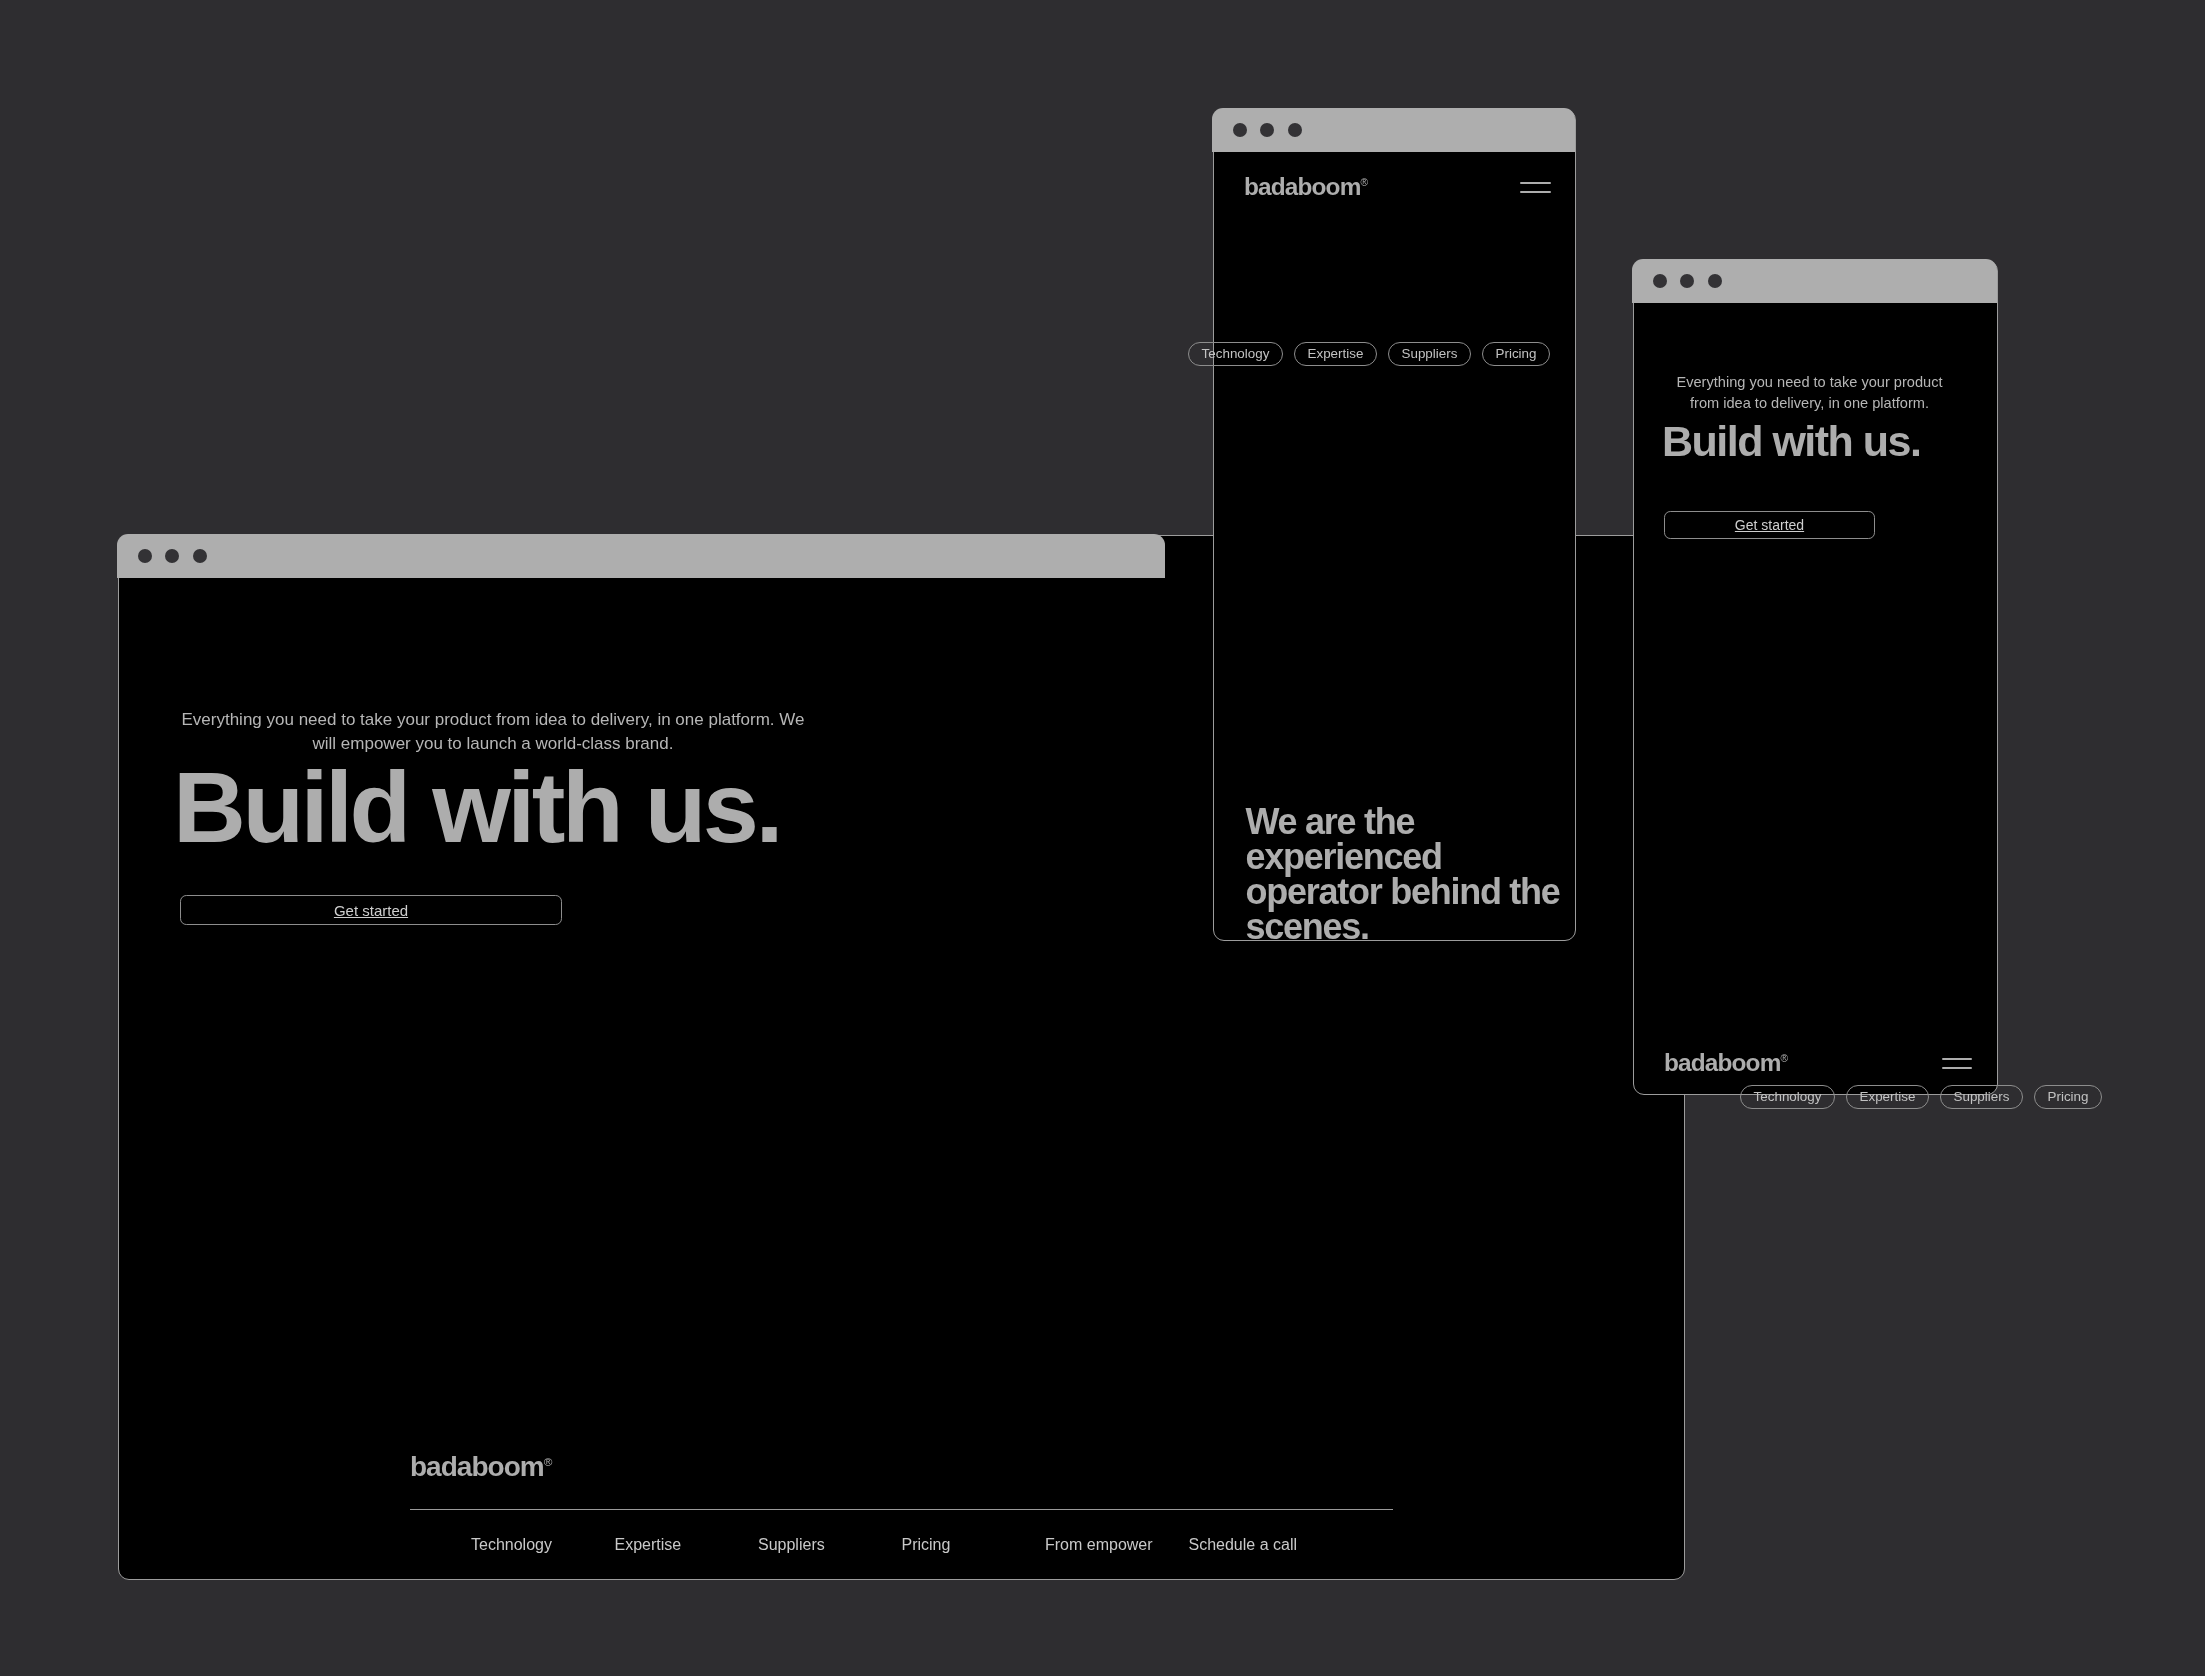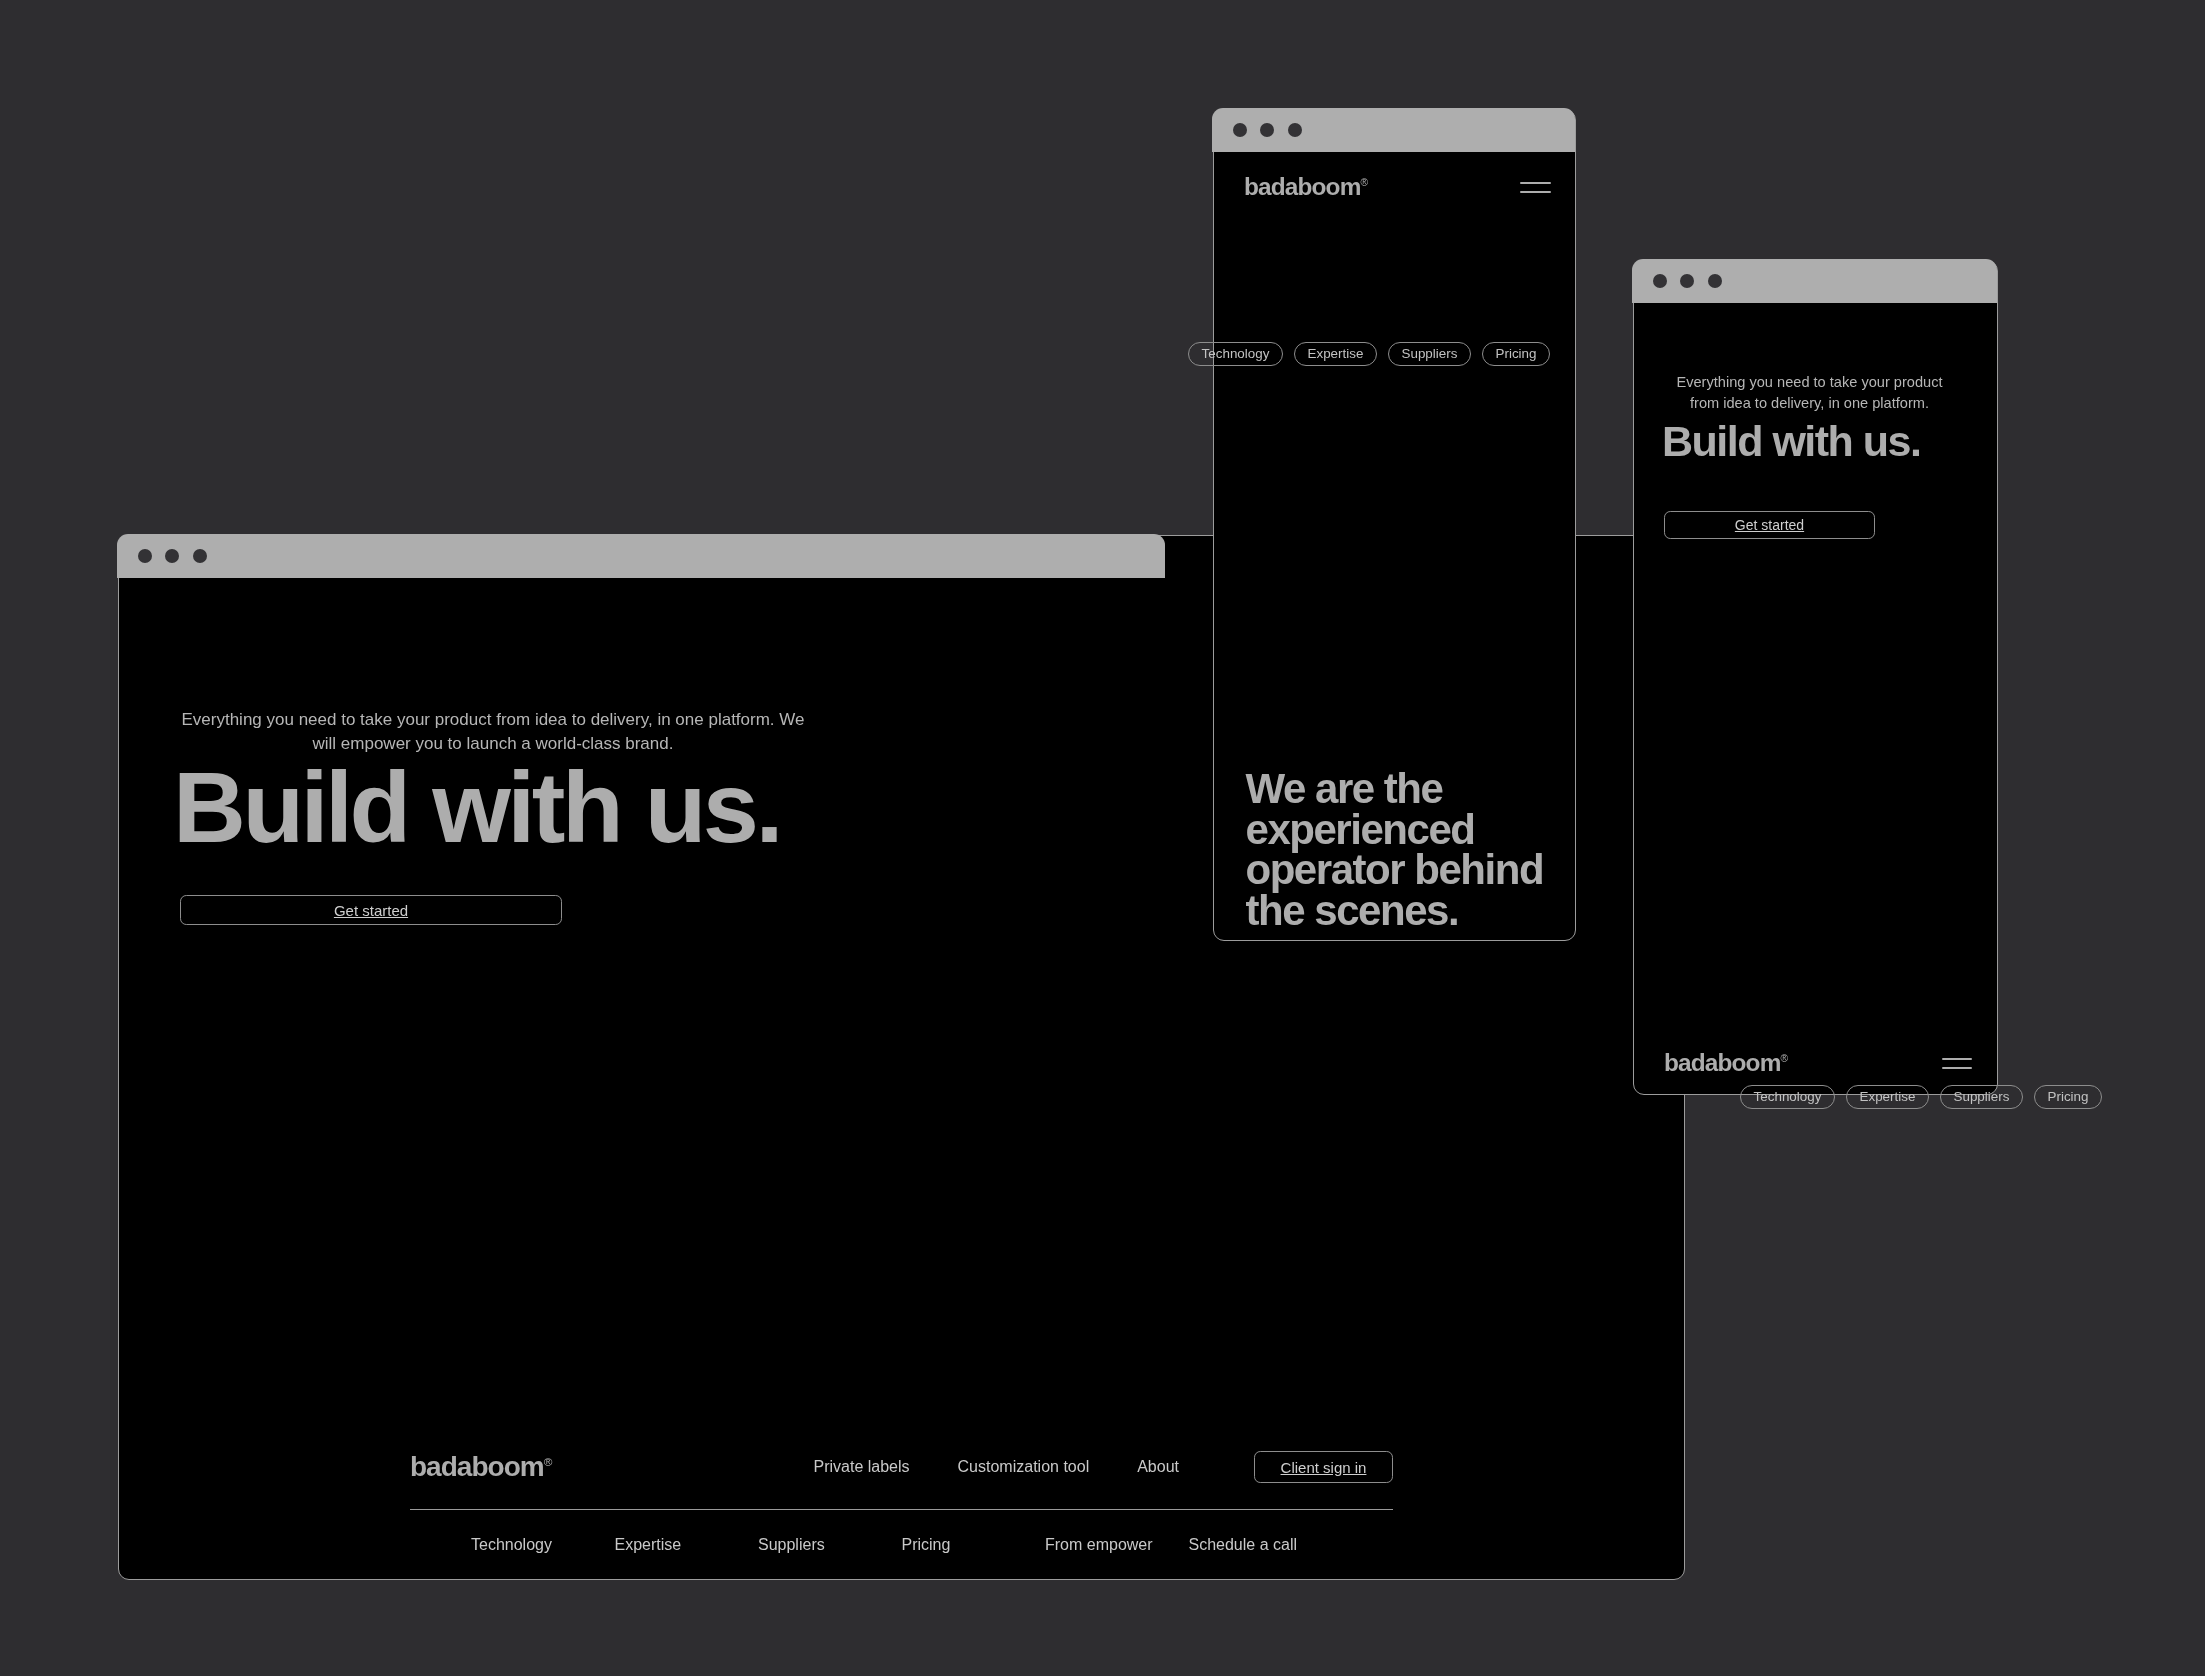--- a/index.html
+++ b/index.html
@@ -231,23 +231,23 @@
   }
   #win-tablet .pill {
     height: 23.6px;
     padding: 0 12.6px;
     font-size: 13.4px;
   }
 
   #win-tablet .t-hero {
     position: absolute;
     left: 31.5px;
-    top: 659px;
+    top: 695px;
     width: 315px;
-    font-size: 42px;
+    font-size: 36px;
     line-height: 0.97;
   }
 
   
   #win-mobile {
     left: 1633px;
     top: 260px;
     width: 365px;
     height: 835px;
     overflow: visible;
@@ -318,26 +318,20 @@
     <p class="lede d-lede">Everything you need to take your product from idea to delivery, in one platform. We will empower you to launch a world-class brand.</p>
 
     <h1 class="hero d-hero">Build with us.</h1>
 
     <div class="btn-outline d-cta">Get started</div>
 
     <div class="foot">
       <div class="foot-top">
         <div class="logo foot-logo">
           <span>badaboom</span><span class="reg">®</span>
-        </div>
-        <div class="foot-links">
-          <span class="foot-link">Private labels</span>
-          <span class="foot-link">Customization tool</span>
-          <span class="foot-link">About</span>
-          <div class="btn-outline foot-signin">Client sign in</div>
         </div>
       </div>
 
       <div class="foot-rule"></div>
 
       <div class="foot-bottom">
         <span class="foot-link">Technology</span>
         <span class="foot-link">Expertise</span>
         <span class="foot-link">Suppliers</span>
         <span class="foot-link">Pricing</span>

